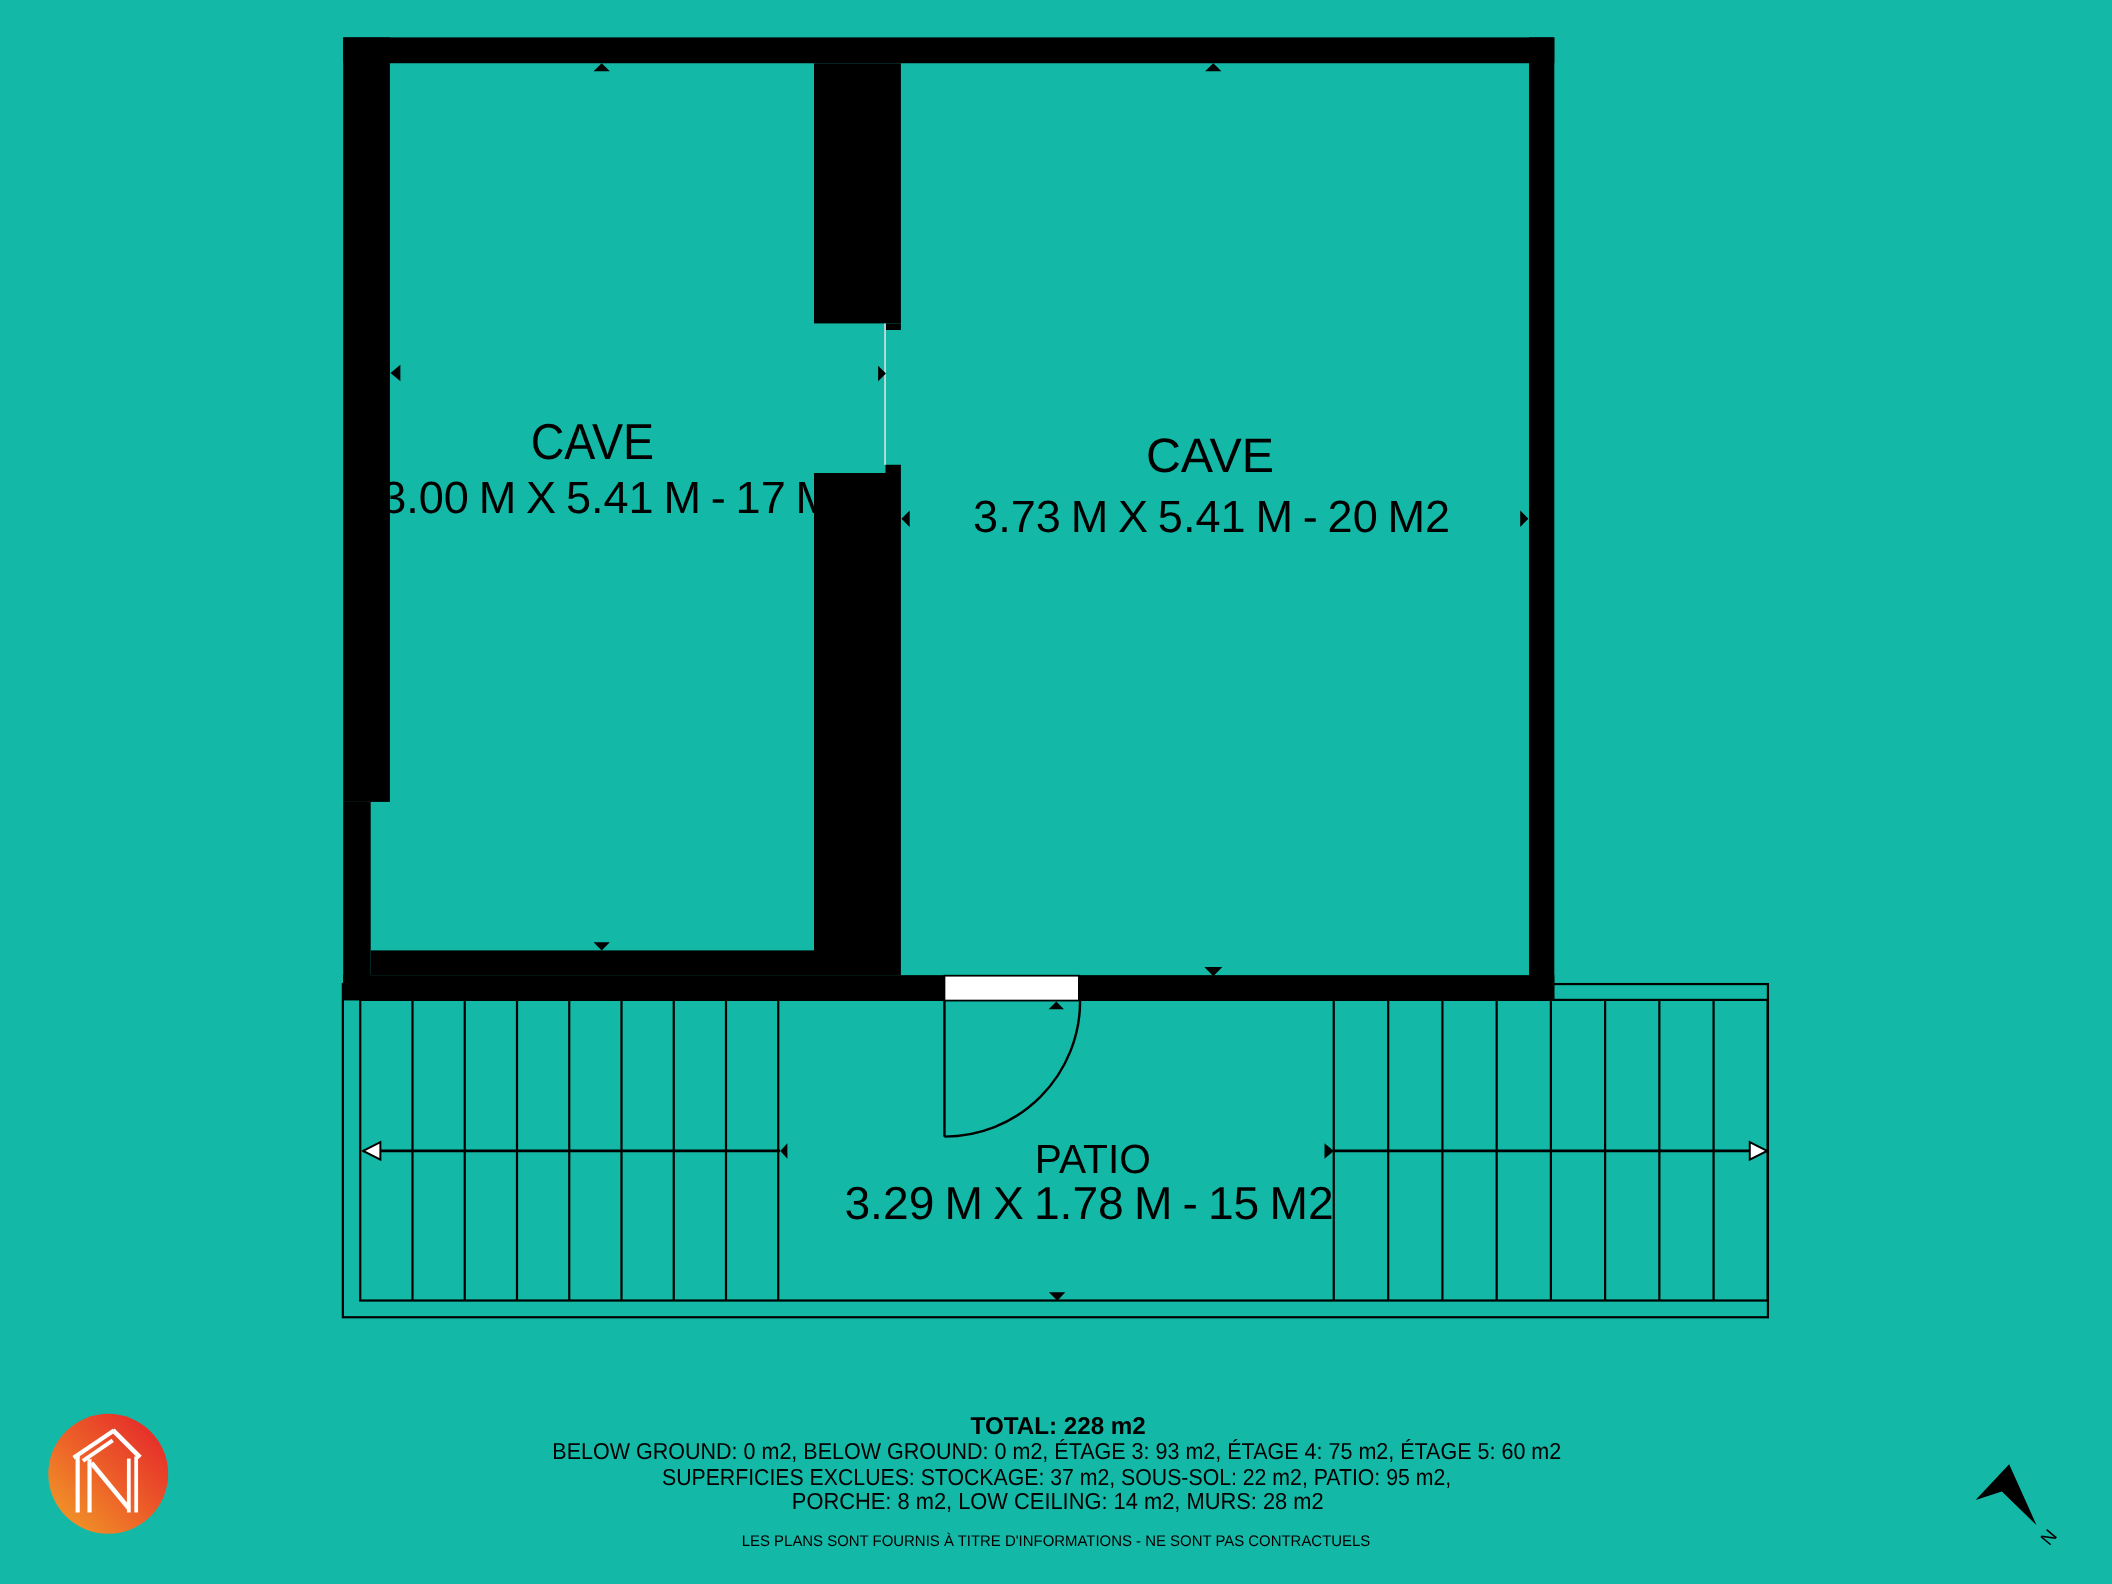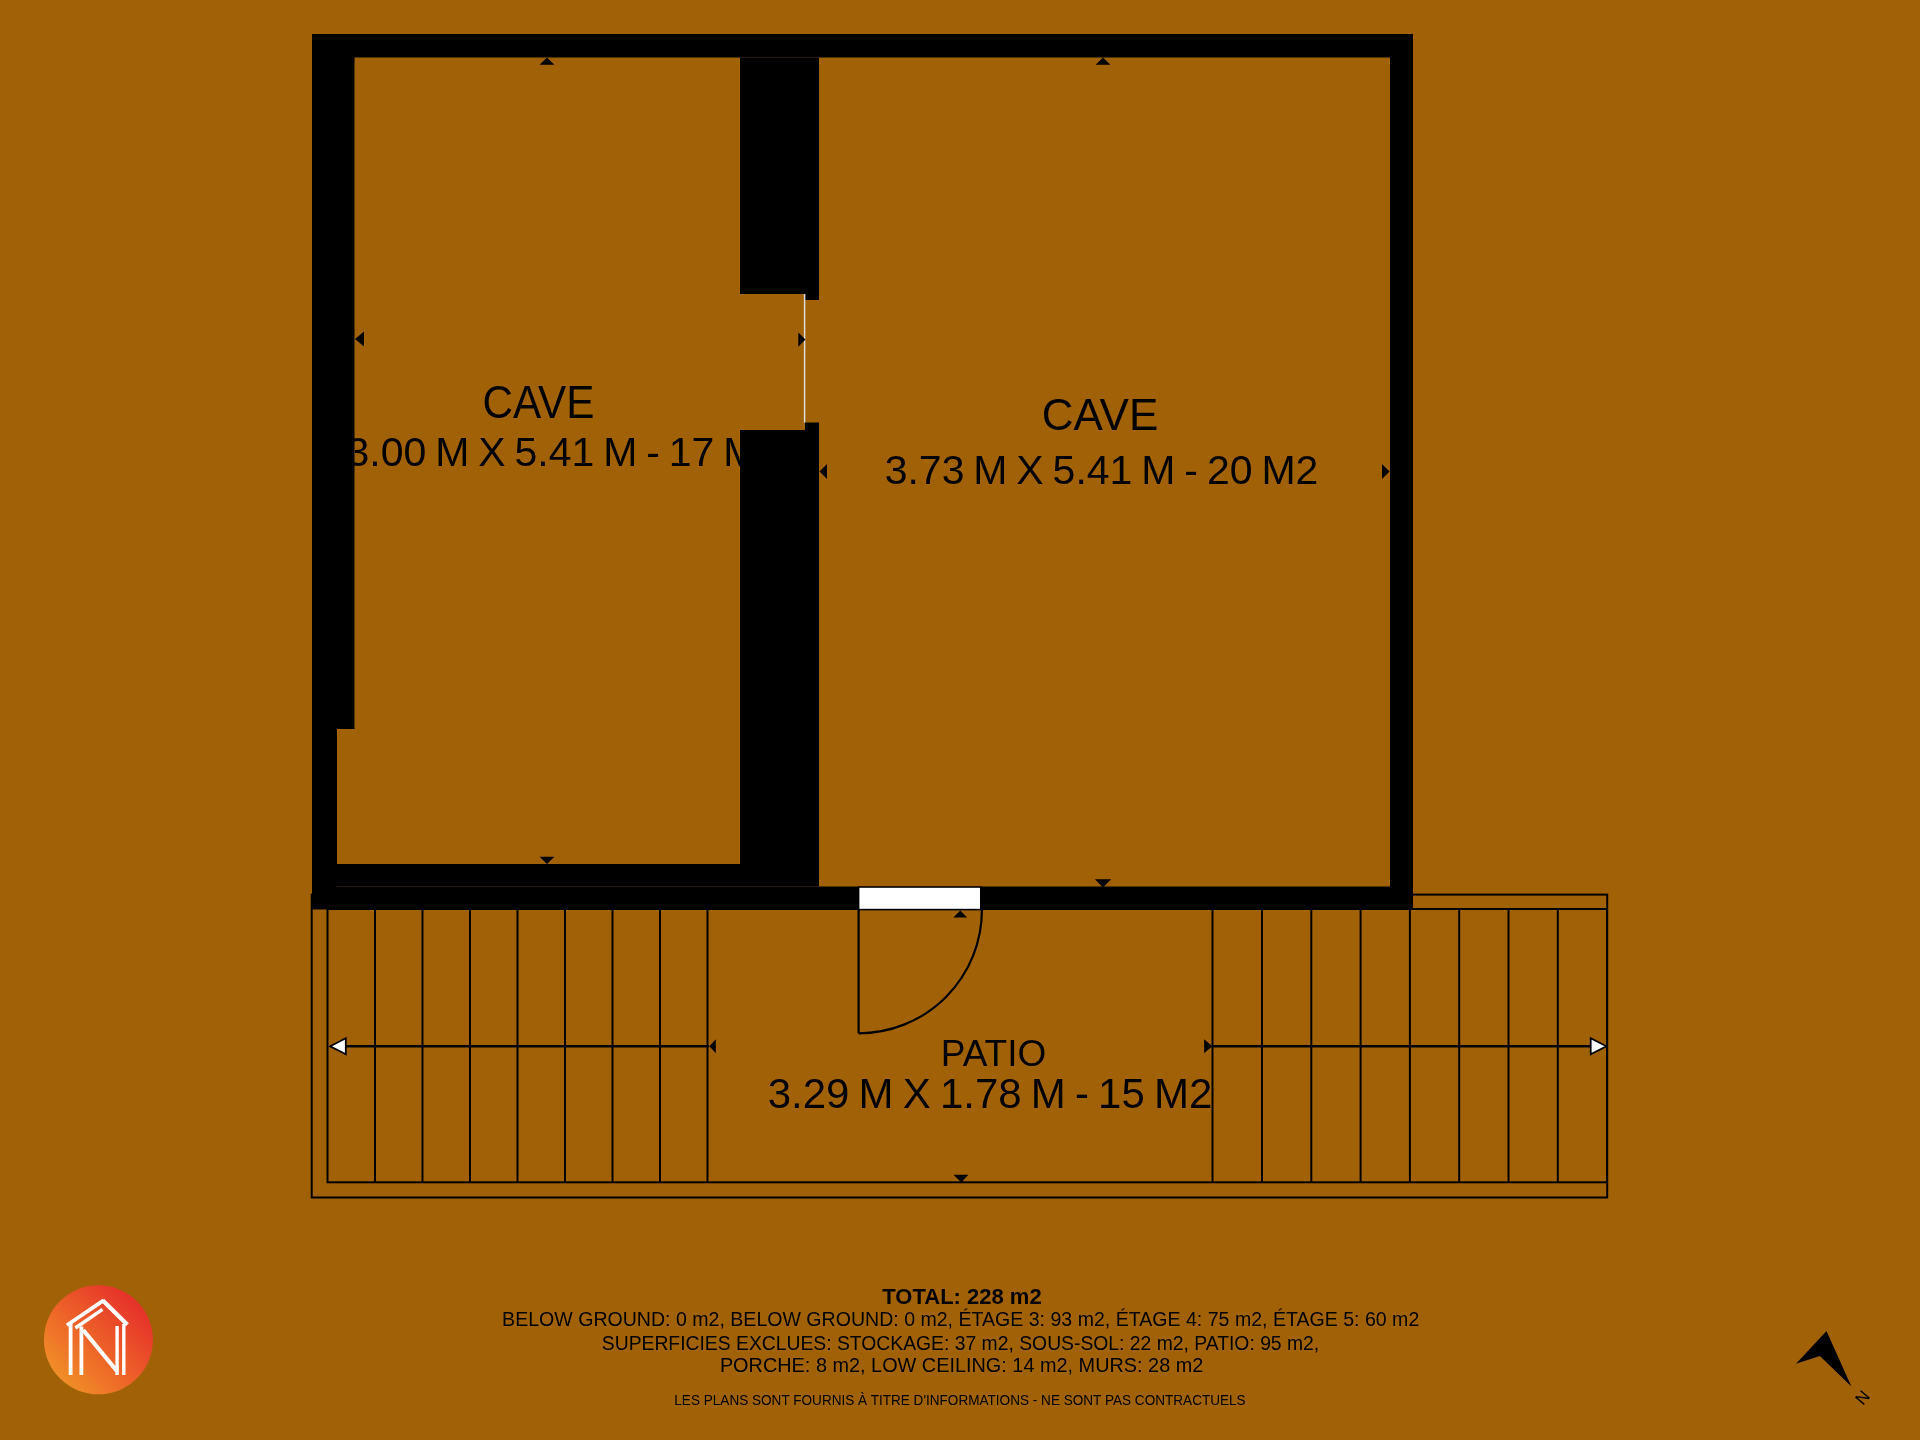--- a/index.html
+++ b/index.html
@@ -1,16 +1,16 @@
 <!DOCTYPE html>
 <html><head>
 <meta charset="utf-8">
 <style>
 html,body{margin:0;padding:0;background:#fff;}
-#page{position:relative;width:1920px;height:1440px;background:#a16207;overflow:hidden;
+#page{position:relative;width:1920px;height:1440px;background:#14b8a6;overflow:hidden;
 font-family:"Liberation Sans",sans-serif;}
 svg{position:absolute;top:0;left:0;}
 </style>
 </head>
 <body>
 <div id="page">
 <svg width="1920" height="1440" viewBox="0 0 1920 1440">
 
   <rect x="311.7" y="894.6" width="1295.5" height="302.9" fill="none" stroke="#000" stroke-width="2"></rect>
 

